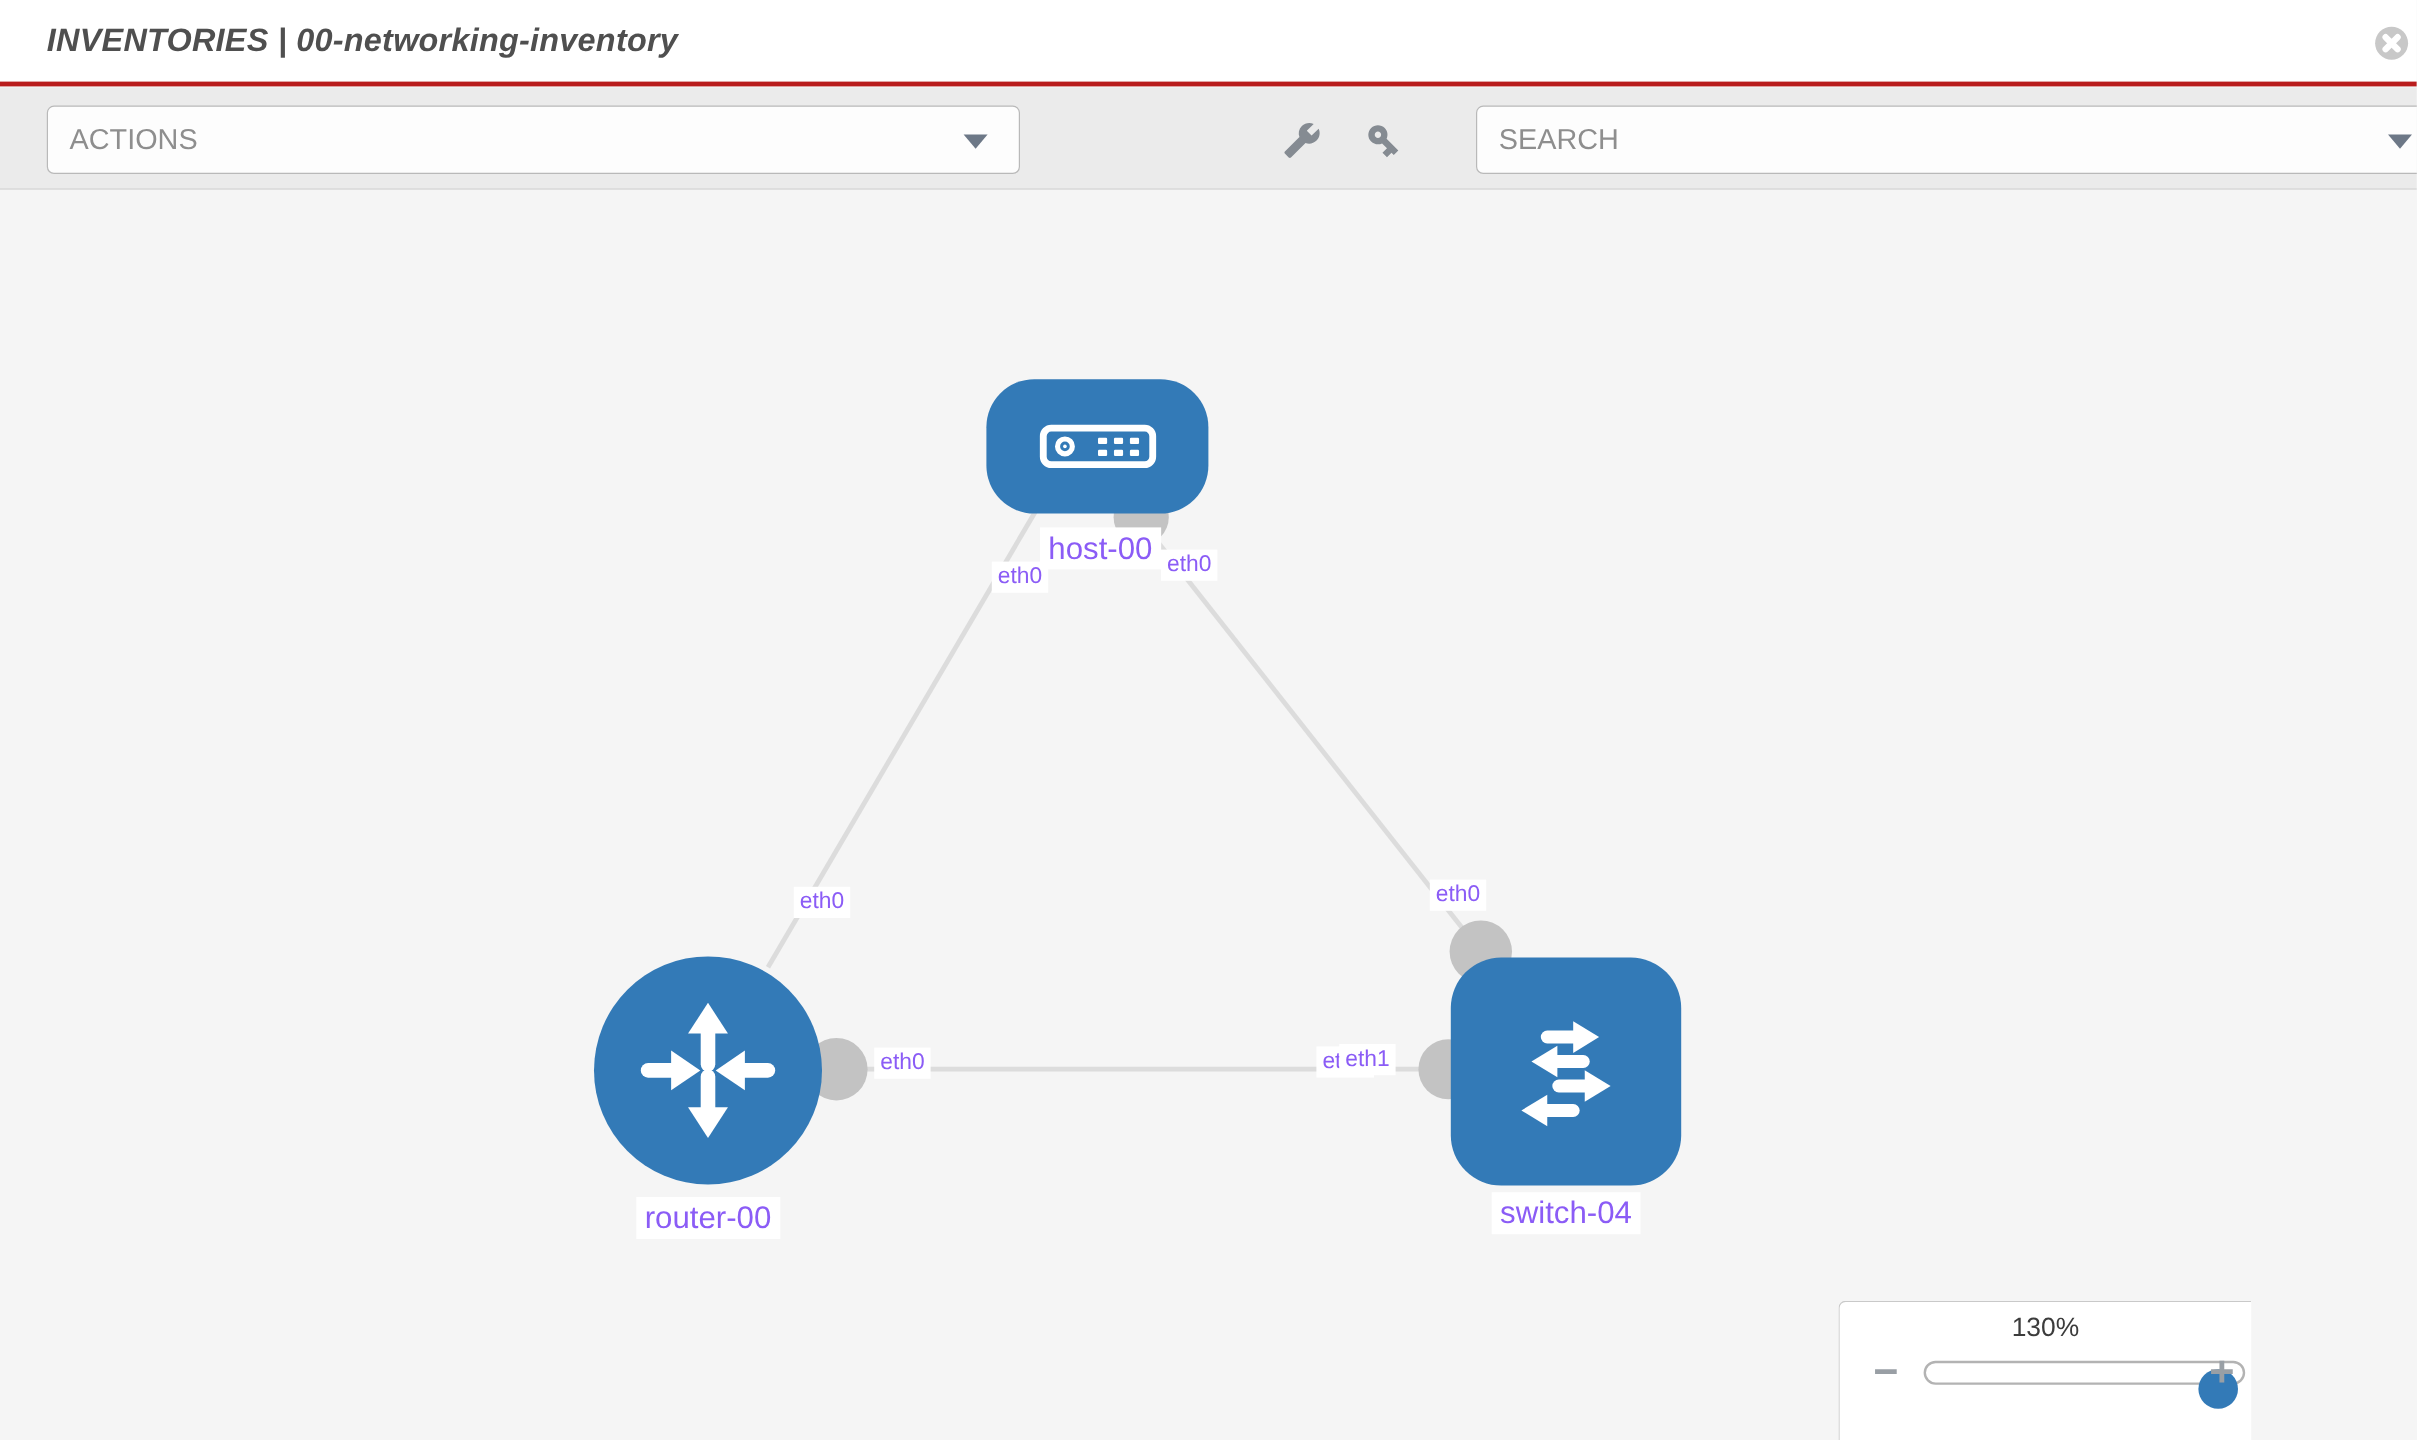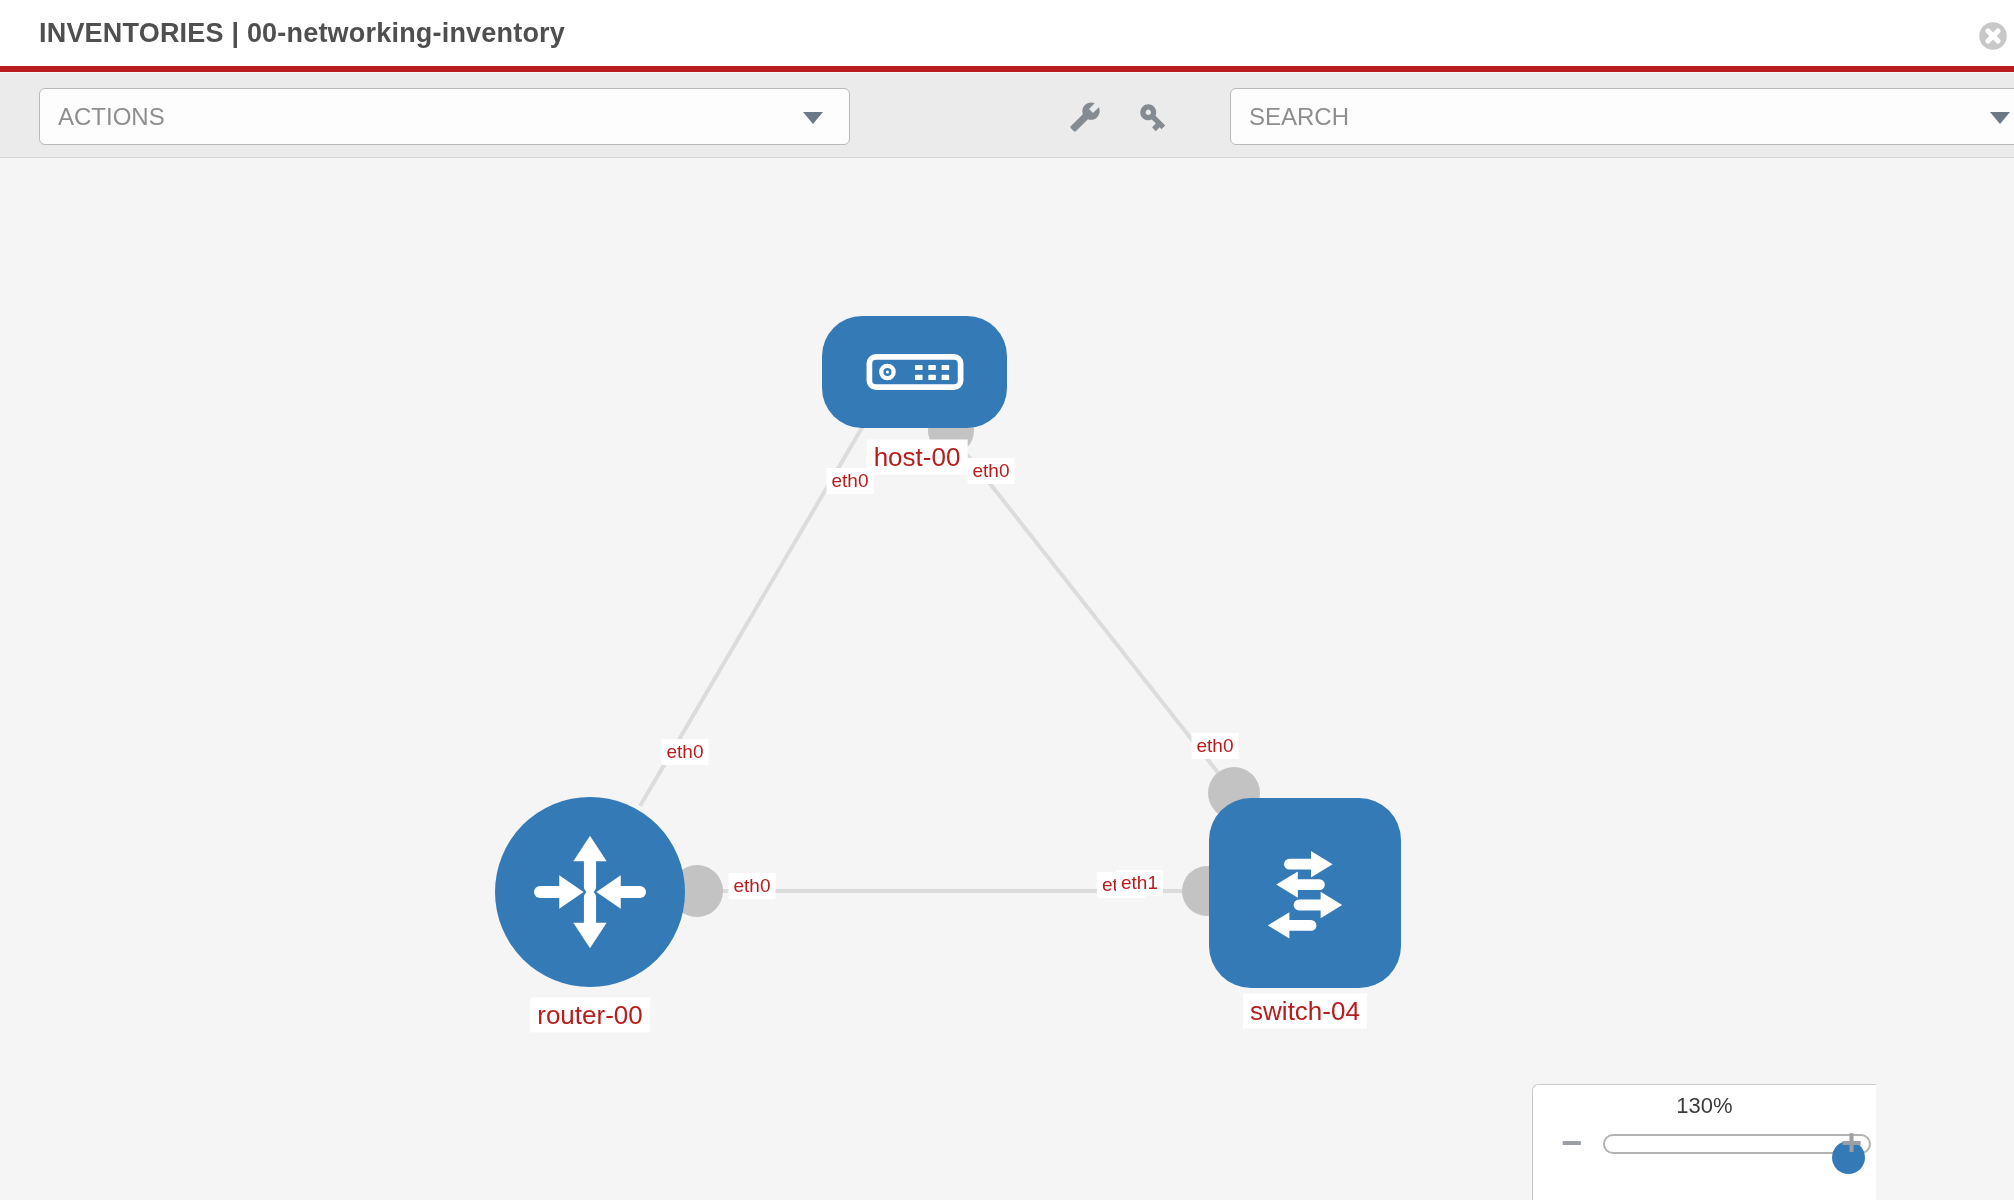--- a/index.html
+++ b/index.html
@@ -2,21 +2,21 @@
 <html><head>
 <meta charset="utf-8">
 <style>
   * { margin:0; padding:0; box-sizing:border-box; }
   html,body { width:2014px; height:1200px; overflow:hidden; background:#f5f5f5;
               font-family:"Liberation Sans", sans-serif; }
   .app { position:relative; width:2014px; height:1200px; }
 
   
   .titlebar { position:absolute; left:0; top:0; width:2014px; height:72px;
-              background:#ffffff; border-bottom:6px solid #b91c1c; }
+              background:#ffffff; border-bottom:4px solid #b91c1c;font-style:italic; }
   .titlebar h1 { position:absolute; left:39px; top:50%; transform:translateY(-50%);
                  font-size:27px; font-weight:bold; color:#4f4f4f; letter-spacing:.2px; }
   .close-btn { position:absolute; right:6px; top:21px; width:30px; height:30px; cursor:pointer; }
 
   
   .toolbar { position:absolute; left:0; top:73px; width:2014px; height:85px;
              background:#ebebeb; border-bottom:1px solid #d4d4d4;padding-left:40px; }
   .selectbox { position:absolute; top:15px; height:57px; background:#fdfdfd;
                border:1px solid #b9b9b9; border-radius:6px; cursor:pointer; }
   .selectbox .ph { position:absolute; left:18px; top:50%; transform:translateY(-50%);
@@ -33,21 +33,21 @@
   
   .canvas { position:absolute; left:0; top:159px; width:2014px; height:1041px; background:#f5f5f5; }
   .links-layer { position:absolute; left:0; top:0; width:2014px; height:1041px; z-index:0; }
 
   .node { position:absolute; background:#337ab7; z-index:2;
           display:flex; align-items:center; justify-content:center; cursor:pointer; }
   .node-host   { left:822px;  top:157px; width:185px; height:112px; border-radius:40px; }
   .node-router { left:495px;  top:638px; width:190px; height:190px; border-radius:50%; }
   .node-switch { left:1209px; top:639px; width:192px; height:190px; border-radius:42px; }
 
-  .chip { position:absolute; z-index:3; background:#ffffff; color:#b91c1c; white-space:nowrap; }
+  .chip { position:absolute; z-index:3; background:#ffffff; color:#8b5cf6; white-space:nowrap; }
   .node-label { font-size:26px; padding:2px 7px; transform:translate(-50%,-50%); }
   .if-label   { font-size:19px; padding:2px 5px; transform:translate(-50%,-50%); }
   .if-label-abs { font-size:19px; padding:2px 5px; }  
 
   .lbl-host    { left:917px;  top:298px; }
   .lbl-router  { left:590px;  top:856px; }
   .lbl-switch  { left:1305px; top:852px; }
   .if-host-l   { left:850px;  top:322px; }
   .if-host-r   { left:991px;  top:312px; }
   .if-router-t { left:685px;  top:593px; }

